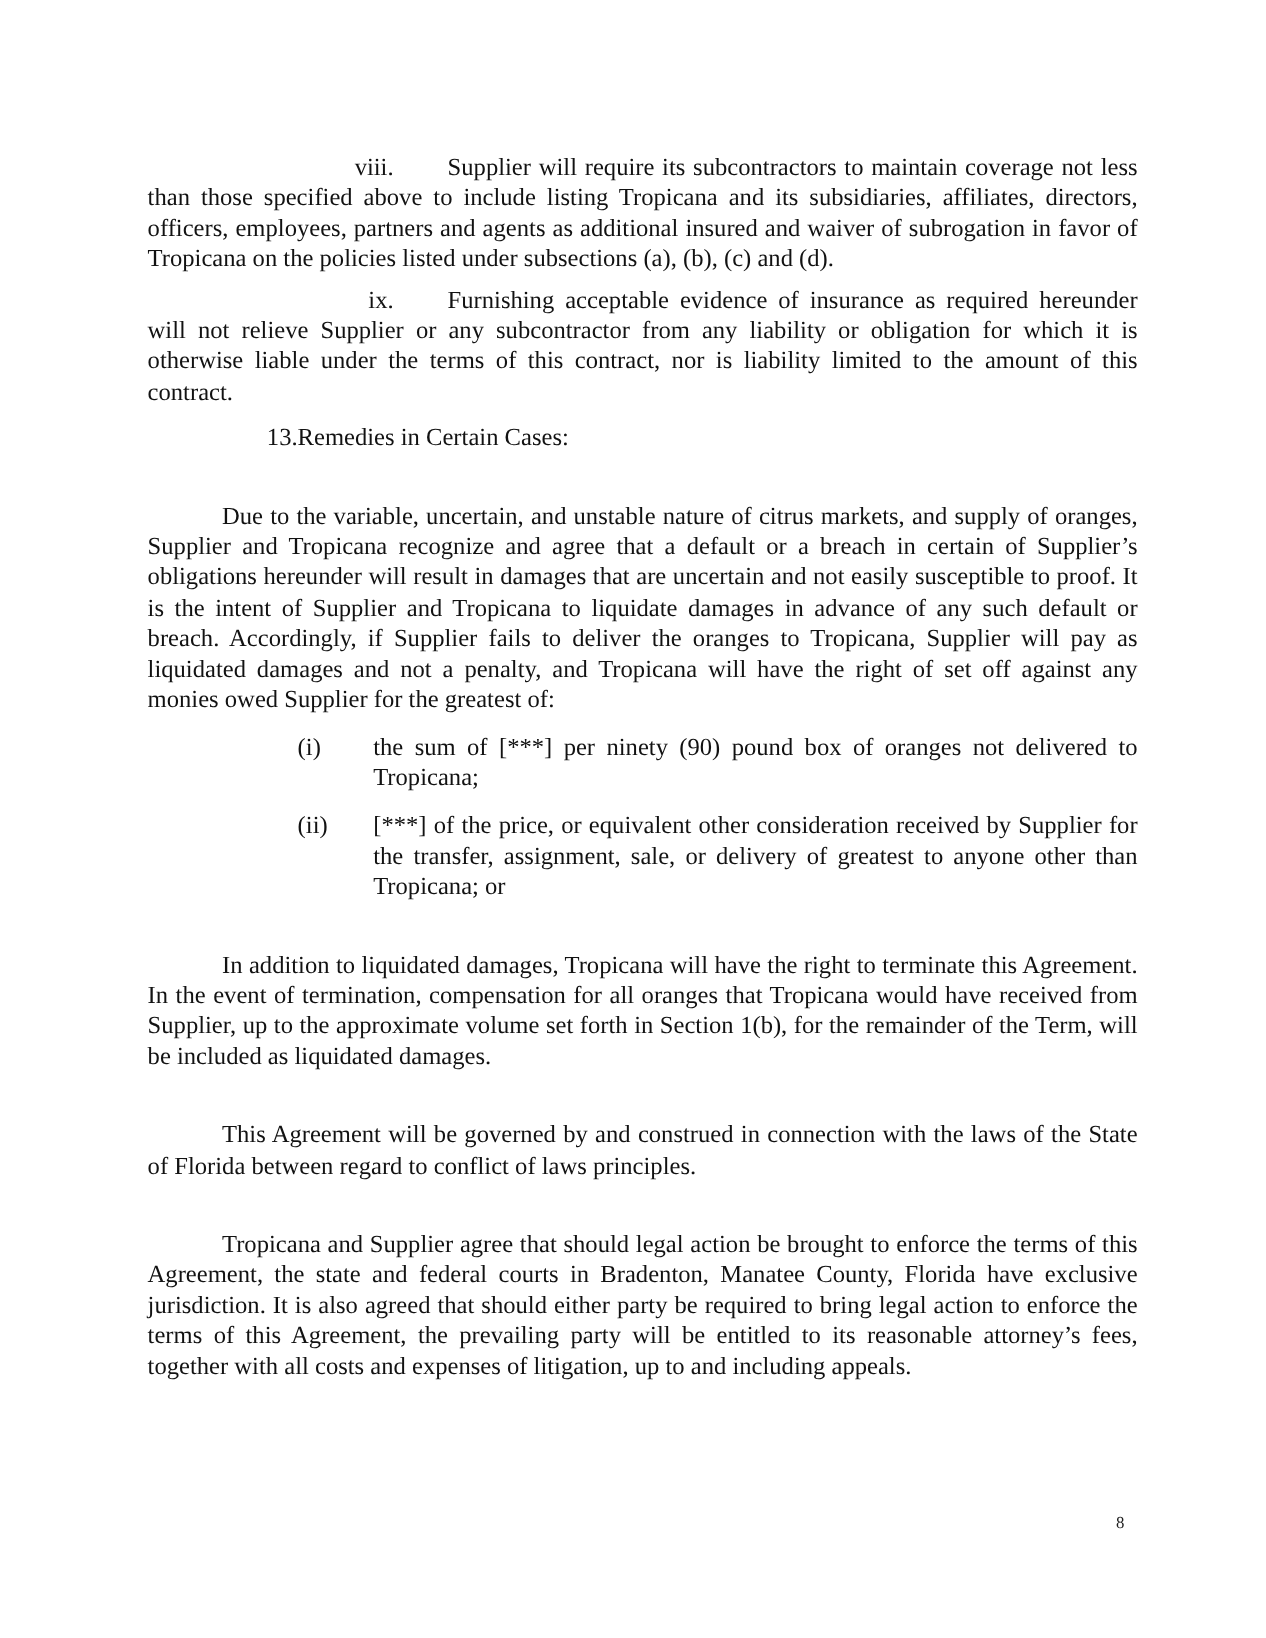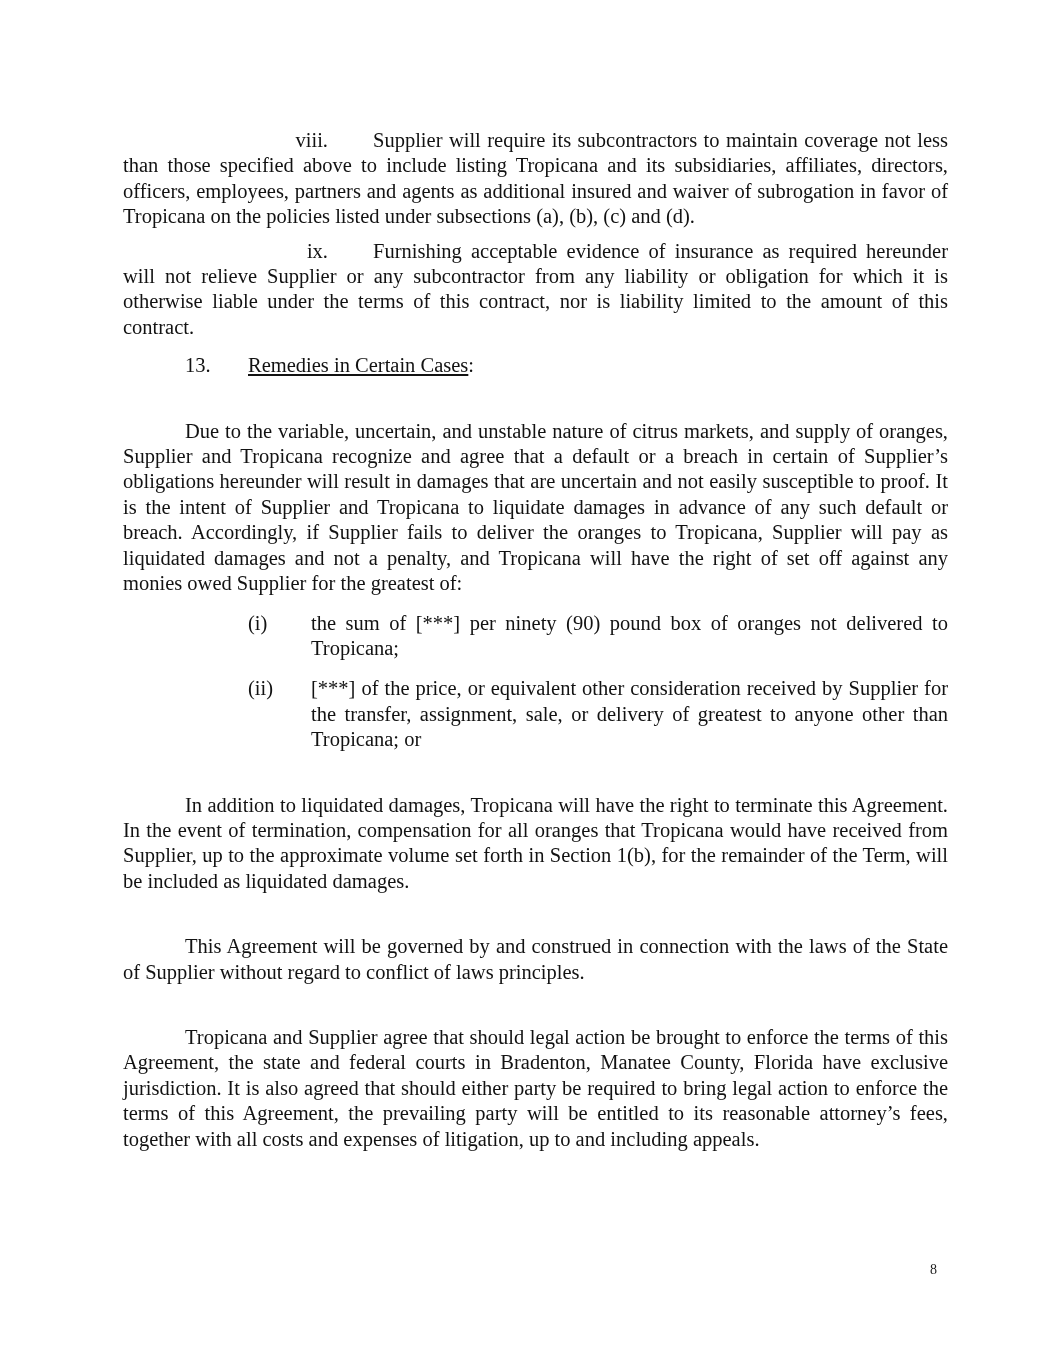--- a/index.html
+++ b/index.html
@@ -40,23 +40,23 @@
     width: 45px;
   }
 
   
   .heading {
     margin: 13px 0 13px 62px;
   }
   .h-num {
     display: inline-block;
     width: 63px;
+    text-align: right;
   }
   .h-title {
-    text-decoration: underline;
   }
 
   
   .body-ind {
     text-indent: 62px;
     text-align: justify;
     margin-top: 40px;
   }
 
   
@@ -103,20 +103,20 @@
 
     <div class="remedy">
         <span class="r-label">(ii)</span>
         <div class="r-text">[***] of the price, or equivalent other consideration received by Supplier for the transfer, assignment, sale, or delivery of greatest to anyone other than Tropicana; or</div>
       </div>
 
 
     <p class="body-ind">In addition to liquidated damages, Tropicana will have the right to terminate this Agreement. In the event of termination, compensation for all oranges that Tropicana would have received from Supplier, up to the approximate volume set forth in Section 1(b), for the remainder of the Term, will be included as liquidated damages.</p>
 
 
-    <p class="body-ind">This Agreement will be governed by and construed in connection with the laws of the State of Supplier without regard to conflict of laws principles.</p>
+    <p class="body-ind">This Agreement will be governed by and construed in connection with the laws of the State of Florida between regard to conflict of laws principles.</p>
 
     <p class="body-ind">Tropicana and Supplier agree that should legal action be brought to enforce the terms of this Agreement, the state and federal courts in Bradenton, Manatee County, Florida have exclusive jurisdiction. It is also agreed that should either party be required to bring legal action to enforce the terms of this Agreement, the prevailing party will be entitled to its reasonable attorney’s fees, together with all costs and expenses of litigation, up to and including appeals.</p>
 
   </div>
 
   <div class="page-number">8</div>
 </div>
 
 </body></html>

